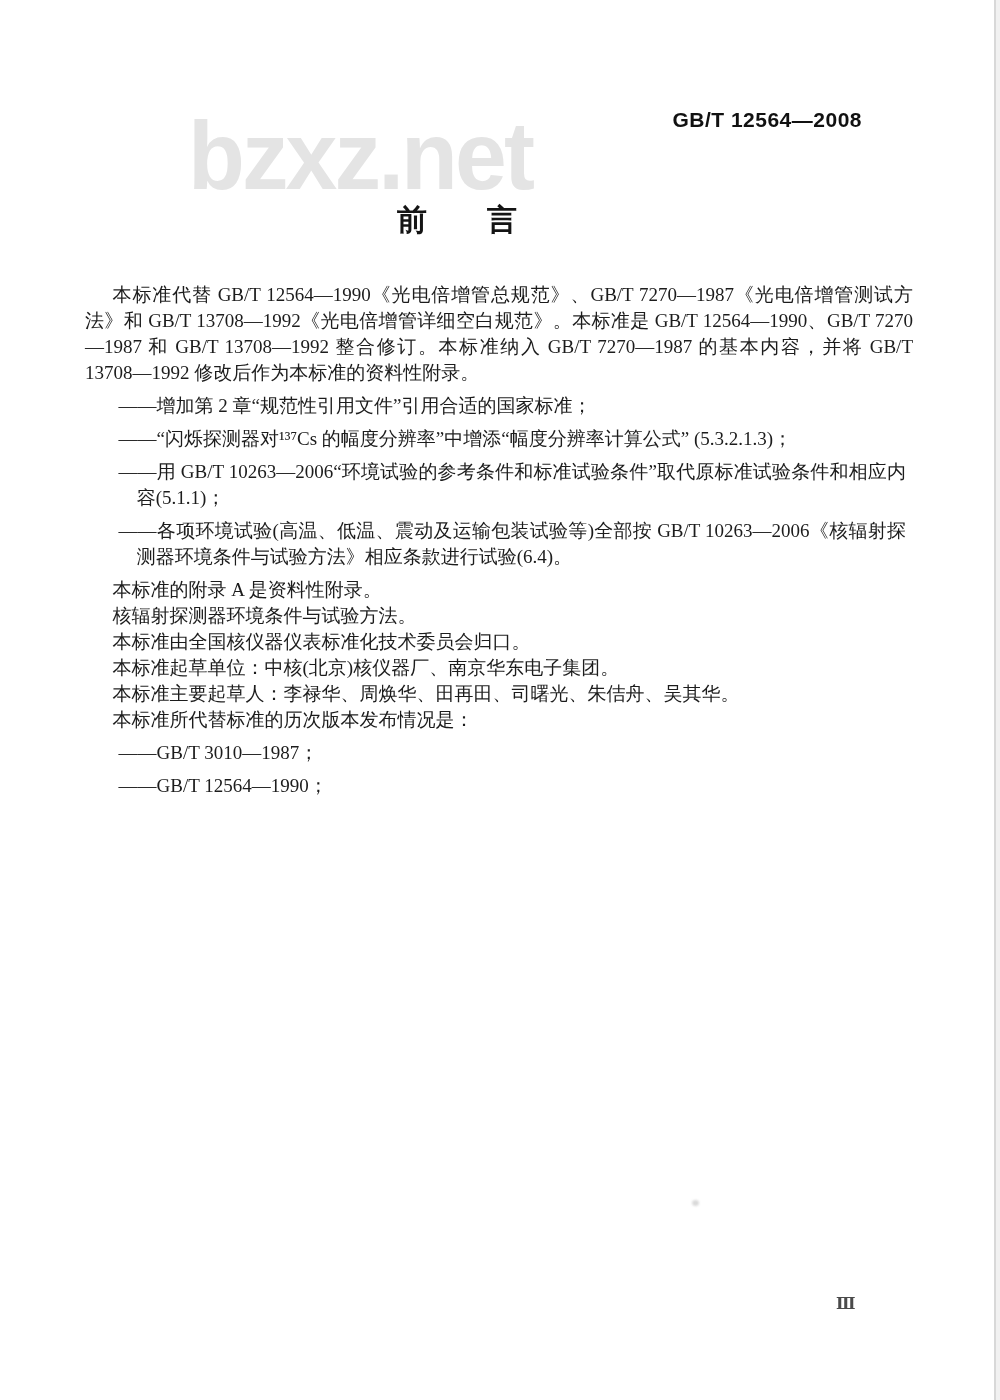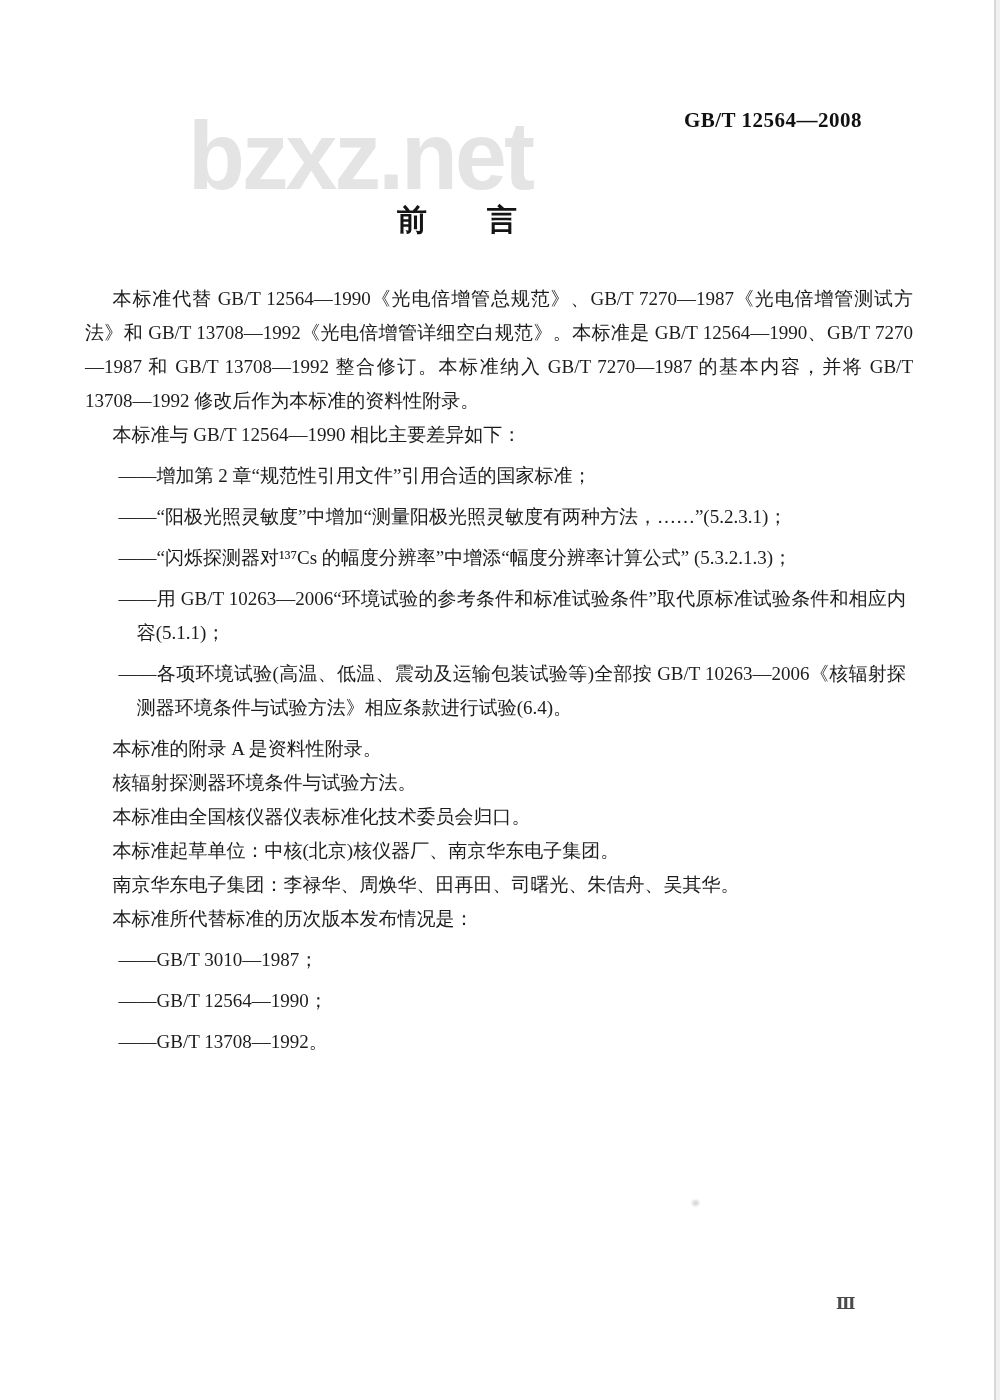--- a/index.html
+++ b/index.html
@@ -23,21 +23,21 @@
     background: #f1f1f1;
   }
   .scan-speck {
     position: absolute; left: 692px; top: 1200px;
     width: 7px; height: 6px; border-radius: 50%;
     background: #d9d9d9; filter: blur(1px);
   }
   
   .doc-code {
     position: absolute; top: 108px; right: 138px;
-    font-family: Liberation Serif, serif;
+    font-family: Liberation Sans, sans-serif;
     font-weight: bold; font-size: 21px; letter-spacing: 0.5px;
     color: #111;
   }
   
   .watermark {
     position: absolute; left: 188px; top: 108px;
     font-family: "Liberation Sans", "DejaVu Sans", sans-serif;
     font-weight: bold; font-size: 96px; line-height: 96px;
     letter-spacing: -3px;
     color: #e4e4e4;
@@ -53,21 +53,21 @@
   }
   .page-title {
     display: inline-block;
     font-size: 30px; font-weight: bold;
     letter-spacing: 0; color: #141414;
     white-space: pre;
   }
   
   .content {
     position: absolute; left: 85px; top: 282px; width: 828px;
-    font-size: 19px; line-height: 34px;
+    font-size: 19px; line-height: 26px;
     text-align: justify;
     z-index: 1;
   }
   .content .para { text-indent: 1.45em; margin: 0; }
   .content .item { padding-left: 2.35em; text-indent: -0.95em; margin: 7px; }
   
   .page-number {
     position: absolute; left: 836px; top: 1294px;
     font-size: 16px; font-weight: bold; color: #4a4a4a;
     letter-spacing: 1px;
@@ -83,30 +83,27 @@
 <div class="doc-code">GB/T 12564—2008</div>
 
 <div class="watermark">bzxz.net</div>
 
 <div class="title-wrap">
   <span class="page-title">前　　言</span>
 </div>
 
 <div class="content">
     <div class="para">本标准代替 GB/T 12564—1990《光电倍增管总规范》、GB/T 7270—1987《光电倍增管测试方法》和 GB/T 13708—1992《光电倍增管详细空白规范》。本标准是 GB/T 12564—1990、GB/T 7270—1987 和 GB/T 13708—1992 整合修订。本标准纳入 GB/T 7270—1987 的基本内容，并将 GB/T 13708—1992 修改后作为本标准的资料性附录。</div>
-    <div class="para">本标准与 GB/T 12564—1990 相比主要差异如下：</div>
     <div class="item">——增加第 2 章“规范性引用文件”引用合适的国家标准；</div>
-    <div class="item">——“阳极光照灵敏度”中增加“测量阳极光照灵敏度有两种方法，……”(5.2.3.1)；</div>
     <div class="item">——“闪烁探测器对¹³⁷Cs 的幅度分辨率”中增添“幅度分辨率计算公式” (5.3.2.1.3)；</div>
     <div class="item">——用 GB/T 10263—2006“环境试验的参考条件和标准试验条件”取代原标准试验条件和相应内容(5.1.1)；</div>
     <div class="item">——各项环境试验(高温、低温、震动及运输包装试验等)全部按 GB/T 10263—2006《核辐射探测器环境条件与试验方法》相应条款进行试验(6.4)。</div>
     <div class="para">本标准的附录 A 是资料性附录。</div>
     <div class="para">核辐射探测器环境条件与试验方法。</div>
     <div class="para">本标准由全国核仪器仪表标准化技术委员会归口。</div>
     <div class="para">本标准起草单位：中核(北京)核仪器厂、南京华东电子集团。</div>
-    <div class="para">南京华东电子集团：李禄华、周焕华、田再田、司曙光、朱佶舟、吴其华。</div>
+    <div class="para">本标准主要起草人：李禄华、周焕华、田再田、司曙光、朱佶舟、吴其华。</div>
     <div class="para">本标准所代替标准的历次版本发布情况是：</div>
     <div class="item">——GB/T 3010—1987；</div>
     <div class="item">——GB/T 12564—1990；</div>
-    <div class="item">——GB/T 13708—1992。</div>
   </div>
 
 <div class="page-number">Ⅲ</div>
 
 </body></html>

